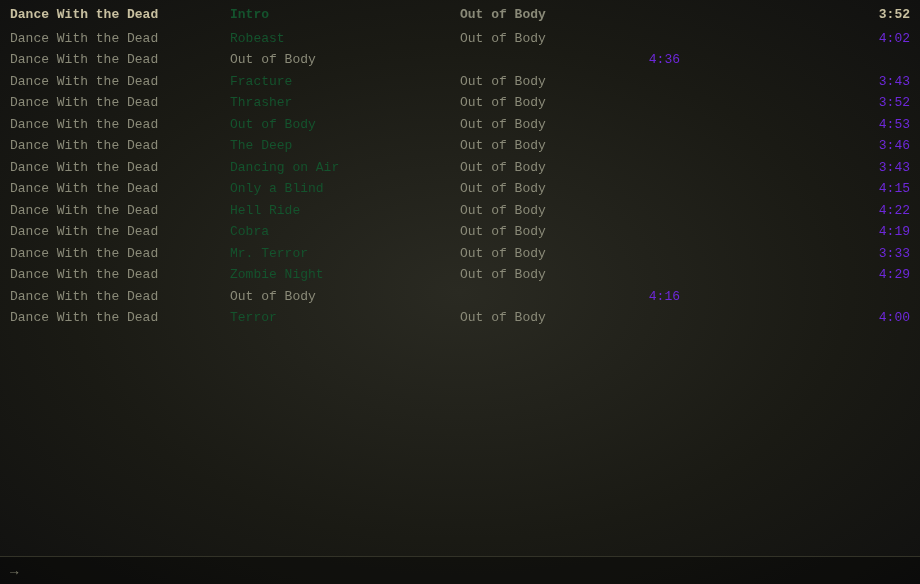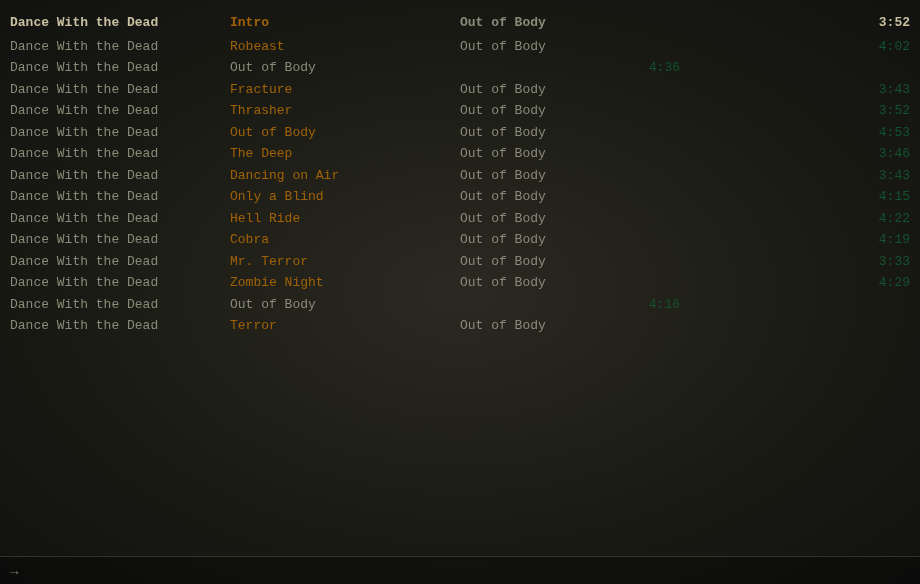--- a/index.html
+++ b/index.html
@@ -14,21 +14,21 @@
       background: #1a1a16;
       background: radial-gradient(ellipse at center, #2a2a22 0%, #1a1a14 60%, #111110 100%);
       font-family: 'Lucida Console', 'Courier New', monospace;
       font-size: 13px;
       color: #8a8a78;
       overflow: hidden;
       position: relative;
     }
 
     .track-list {
-      padding: 12px 0;
+      padding: 4px 0;
       width: 100%;
     }
 
     .track-row {
       display: grid;
       grid-template-columns: 220px 230px 220px 1fr;
       padding: 1px 10px;
       line-height: 1.5;
       cursor: default;
     }
@@ -37,30 +37,30 @@
       color: #b0a888;
       font-weight: bold;
       margin-bottom: 2px;
     }
 
     .col-artist {
       color: #8a8a78;
     }
 
     .col-title {
-      color: #a16207;
+      color: #14532d;
     }
 
     .col-album {
       color: #8a8a78;
     }
 
     .col-duration {
       text-align: right;
-      color: #14532d;
+      color: #6d28d9;
     }
 
     .header .col-artist {
       color: #c8c0a0;
     }
 
     .header .col-duration {
       color: #c8c0a0;
     }
 
@@ -166,18 +166,19 @@
     </div>
     <div class="track-row">
       <span class="col-artist">Dance With the Dead</span>
       <span class="col-album">Out of Body</span>
       <span class="col-duration">4:16</span>
     </div>
     <div class="track-row">
       <span class="col-artist">Dance With the Dead</span>
       <span class="col-title">Terror</span>
       <span class="col-album">Out of Body</span>
+      <span class="col-duration">4:00</span>
     </div>
   </div>
 
 <div class="bottom-bar">
   <span class="arrow-icon">→</span>
 </div>
 
 </body></html>

